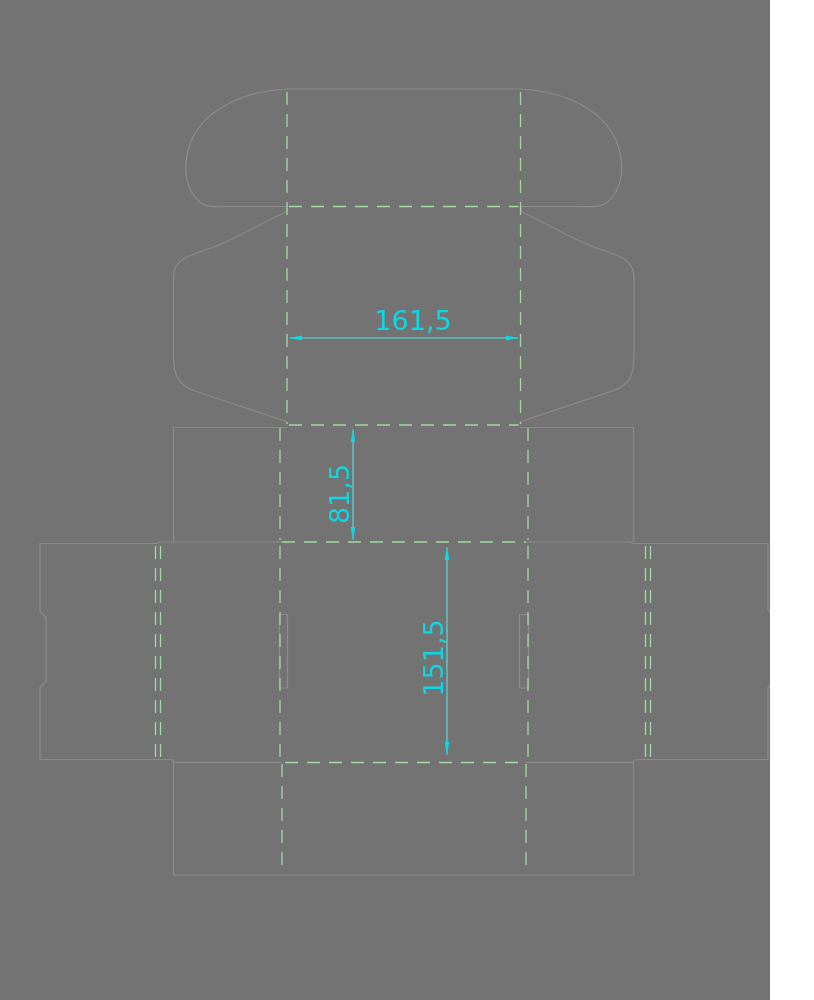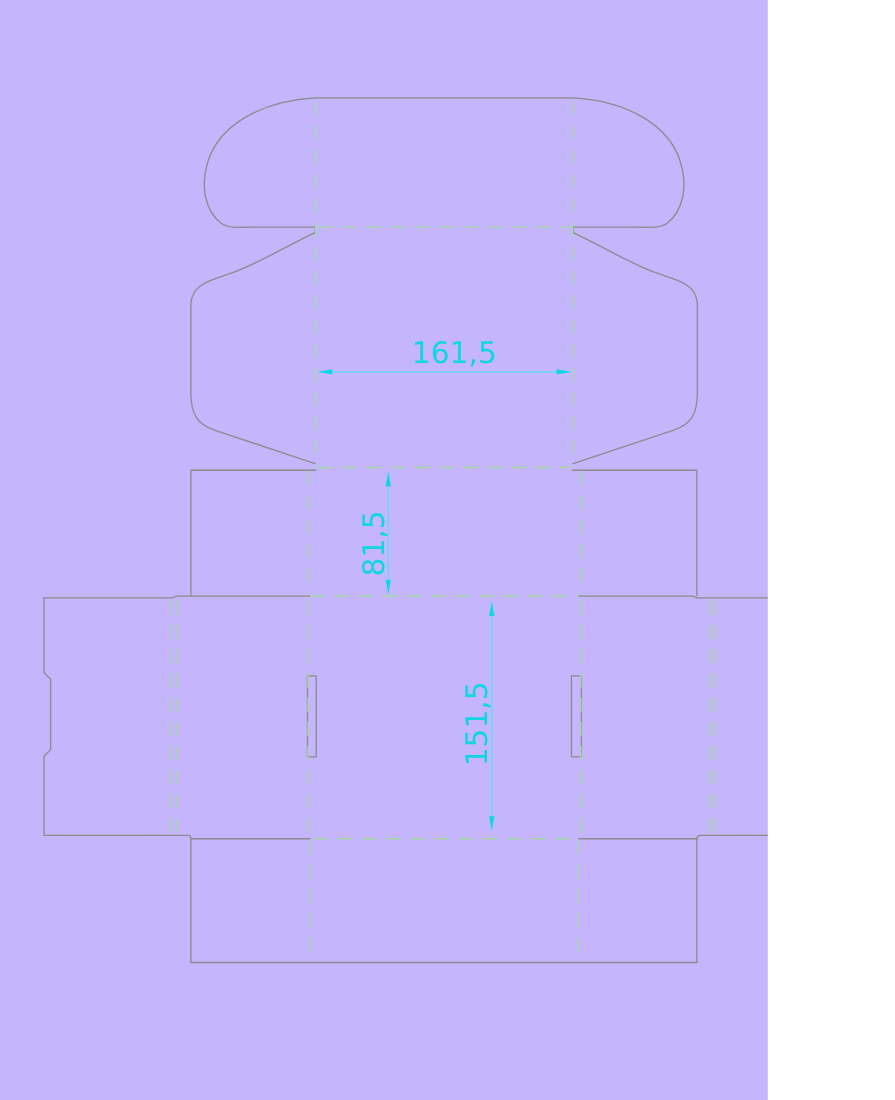--- a/index.html
+++ b/index.html
@@ -1,24 +1,24 @@
 <!DOCTYPE html>
 <html><head>
 <meta charset="utf-8">
 <style>
   html, body {
     margin: 0;
     padding: 0;
     background: #ffffff;
   }
   .page {
-    width: 698px;
+    width: 770px;
     height: 1000px;
     position: relative;
-    background: #c4b5fd;
+    background: #737373;
     overflow: hidden;
   }
   svg text {
     font-family: "DejaVu Sans", "Liberation Sans", sans-serif;
     font-size: 27px;
   }
 </style>
 </head>
 <body style="background: rgb(255, 255, 255);">
 

